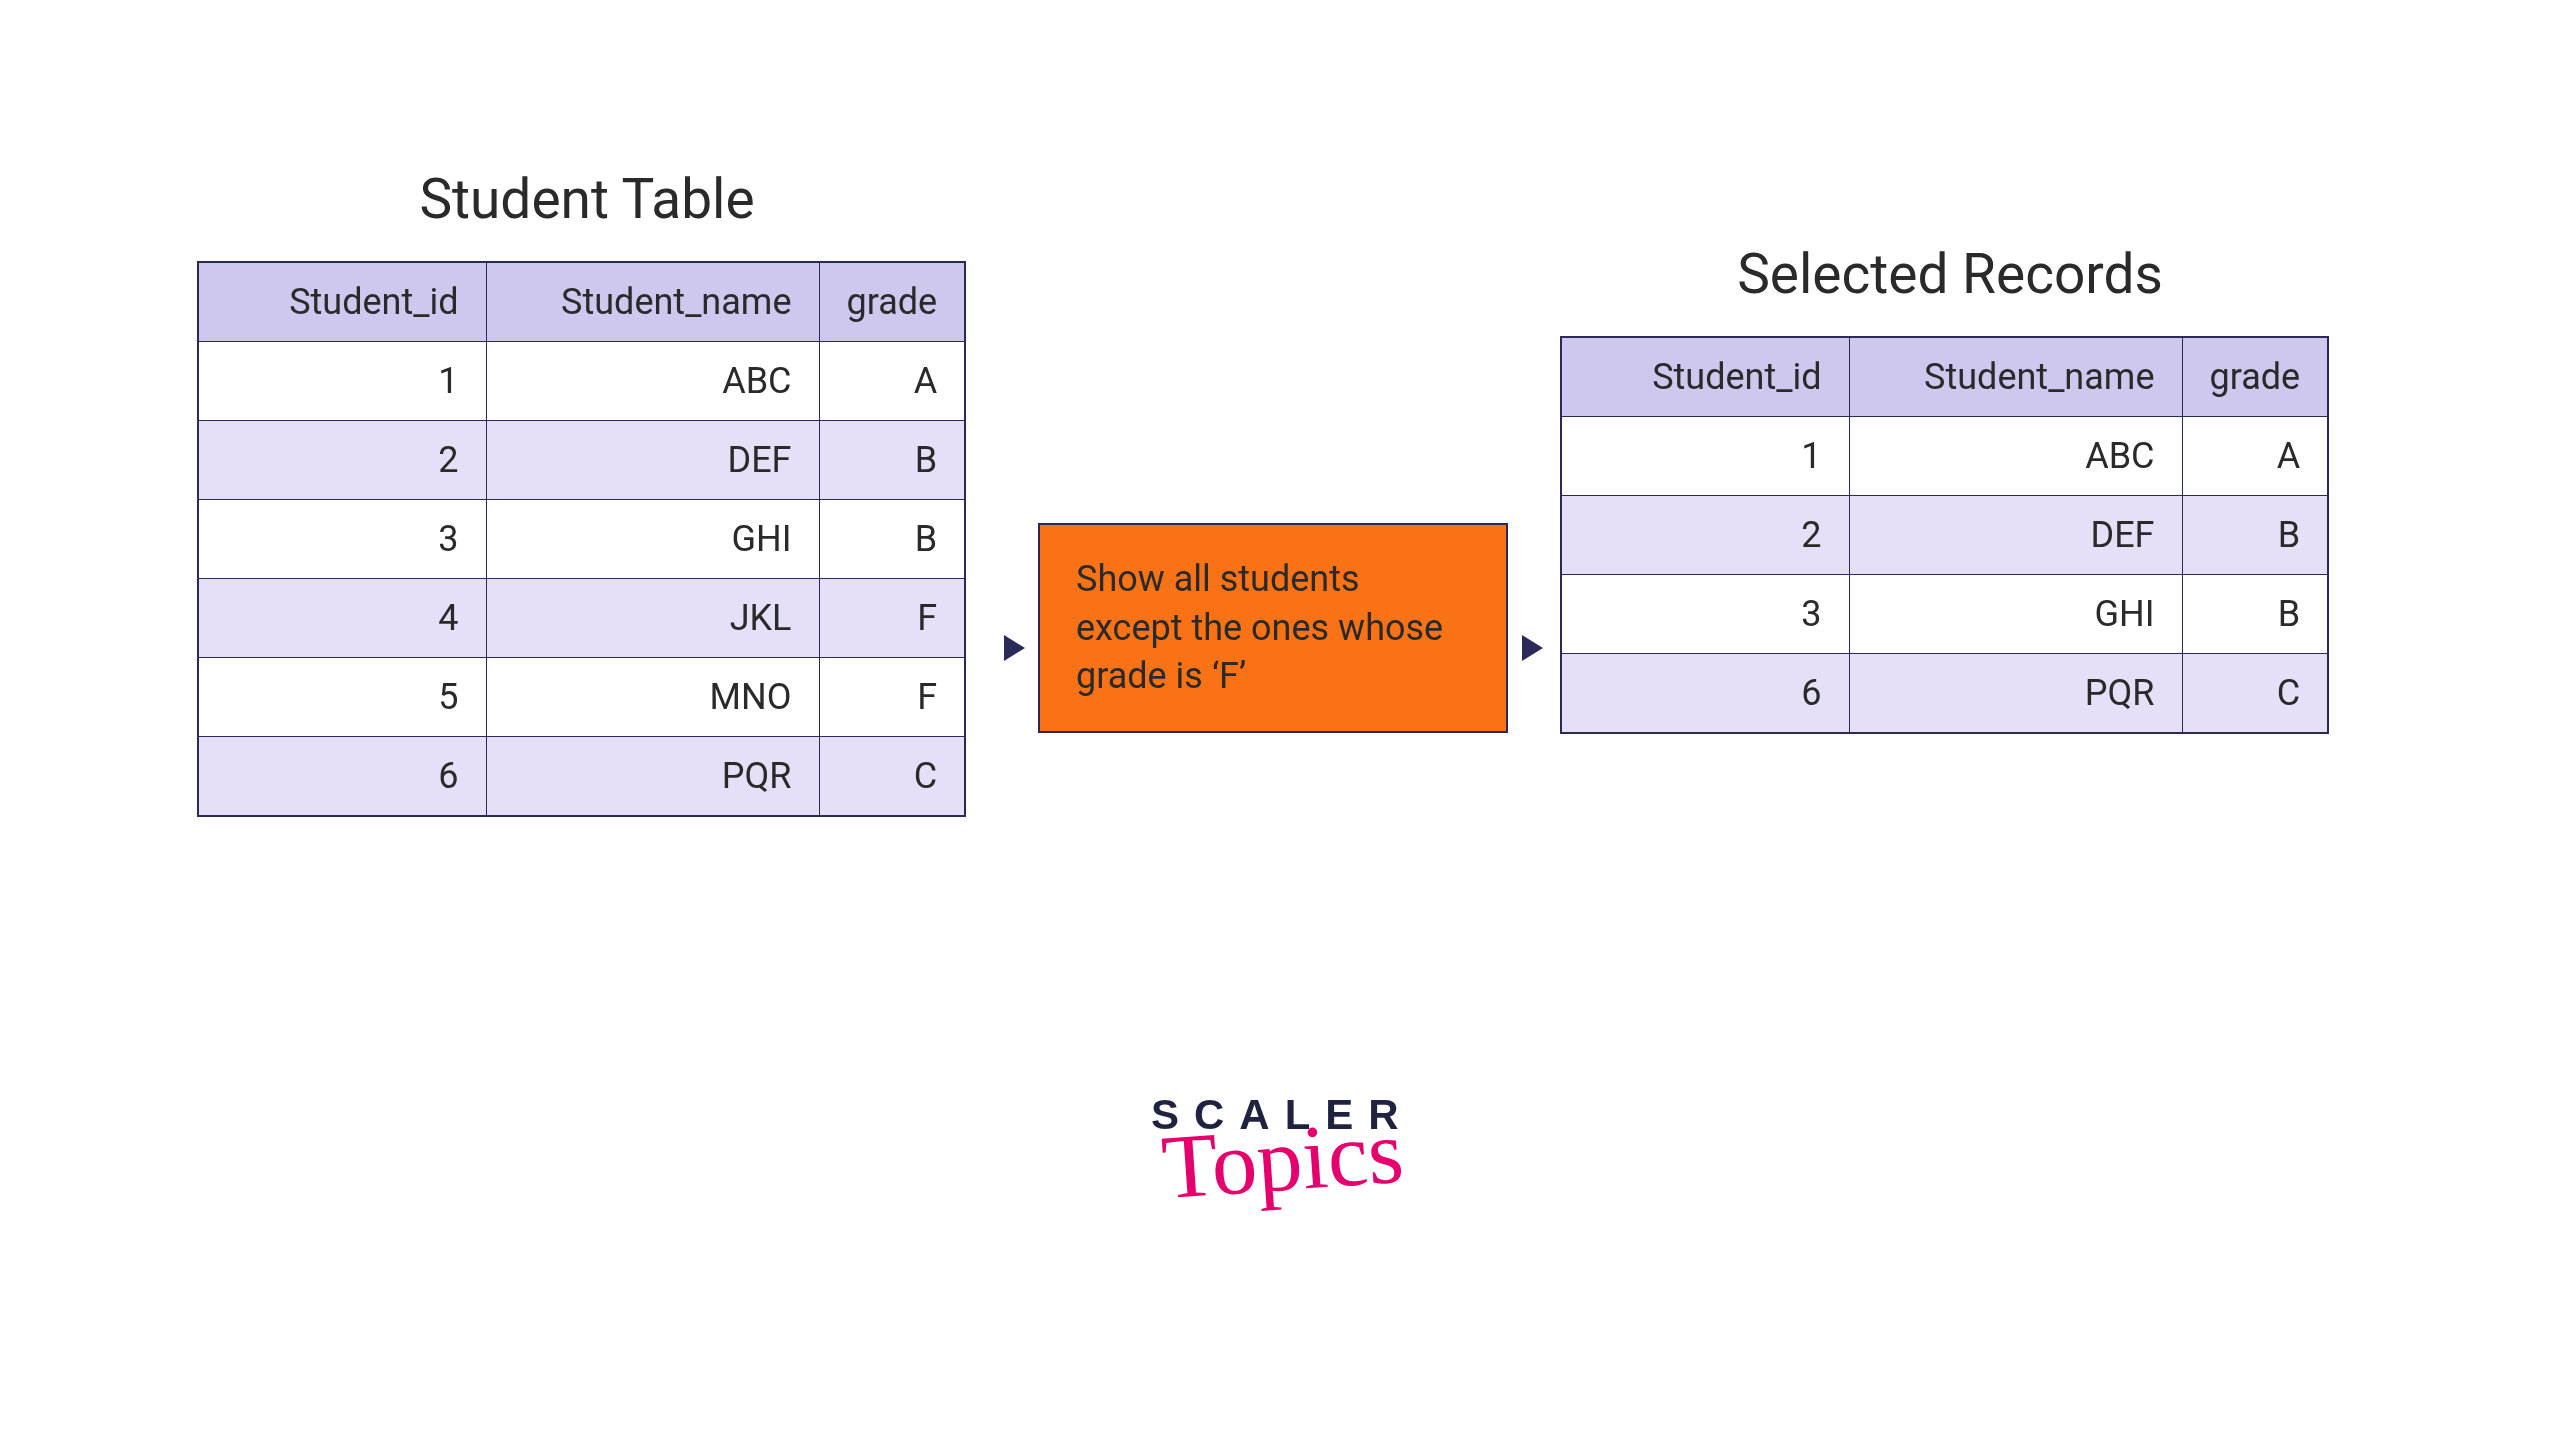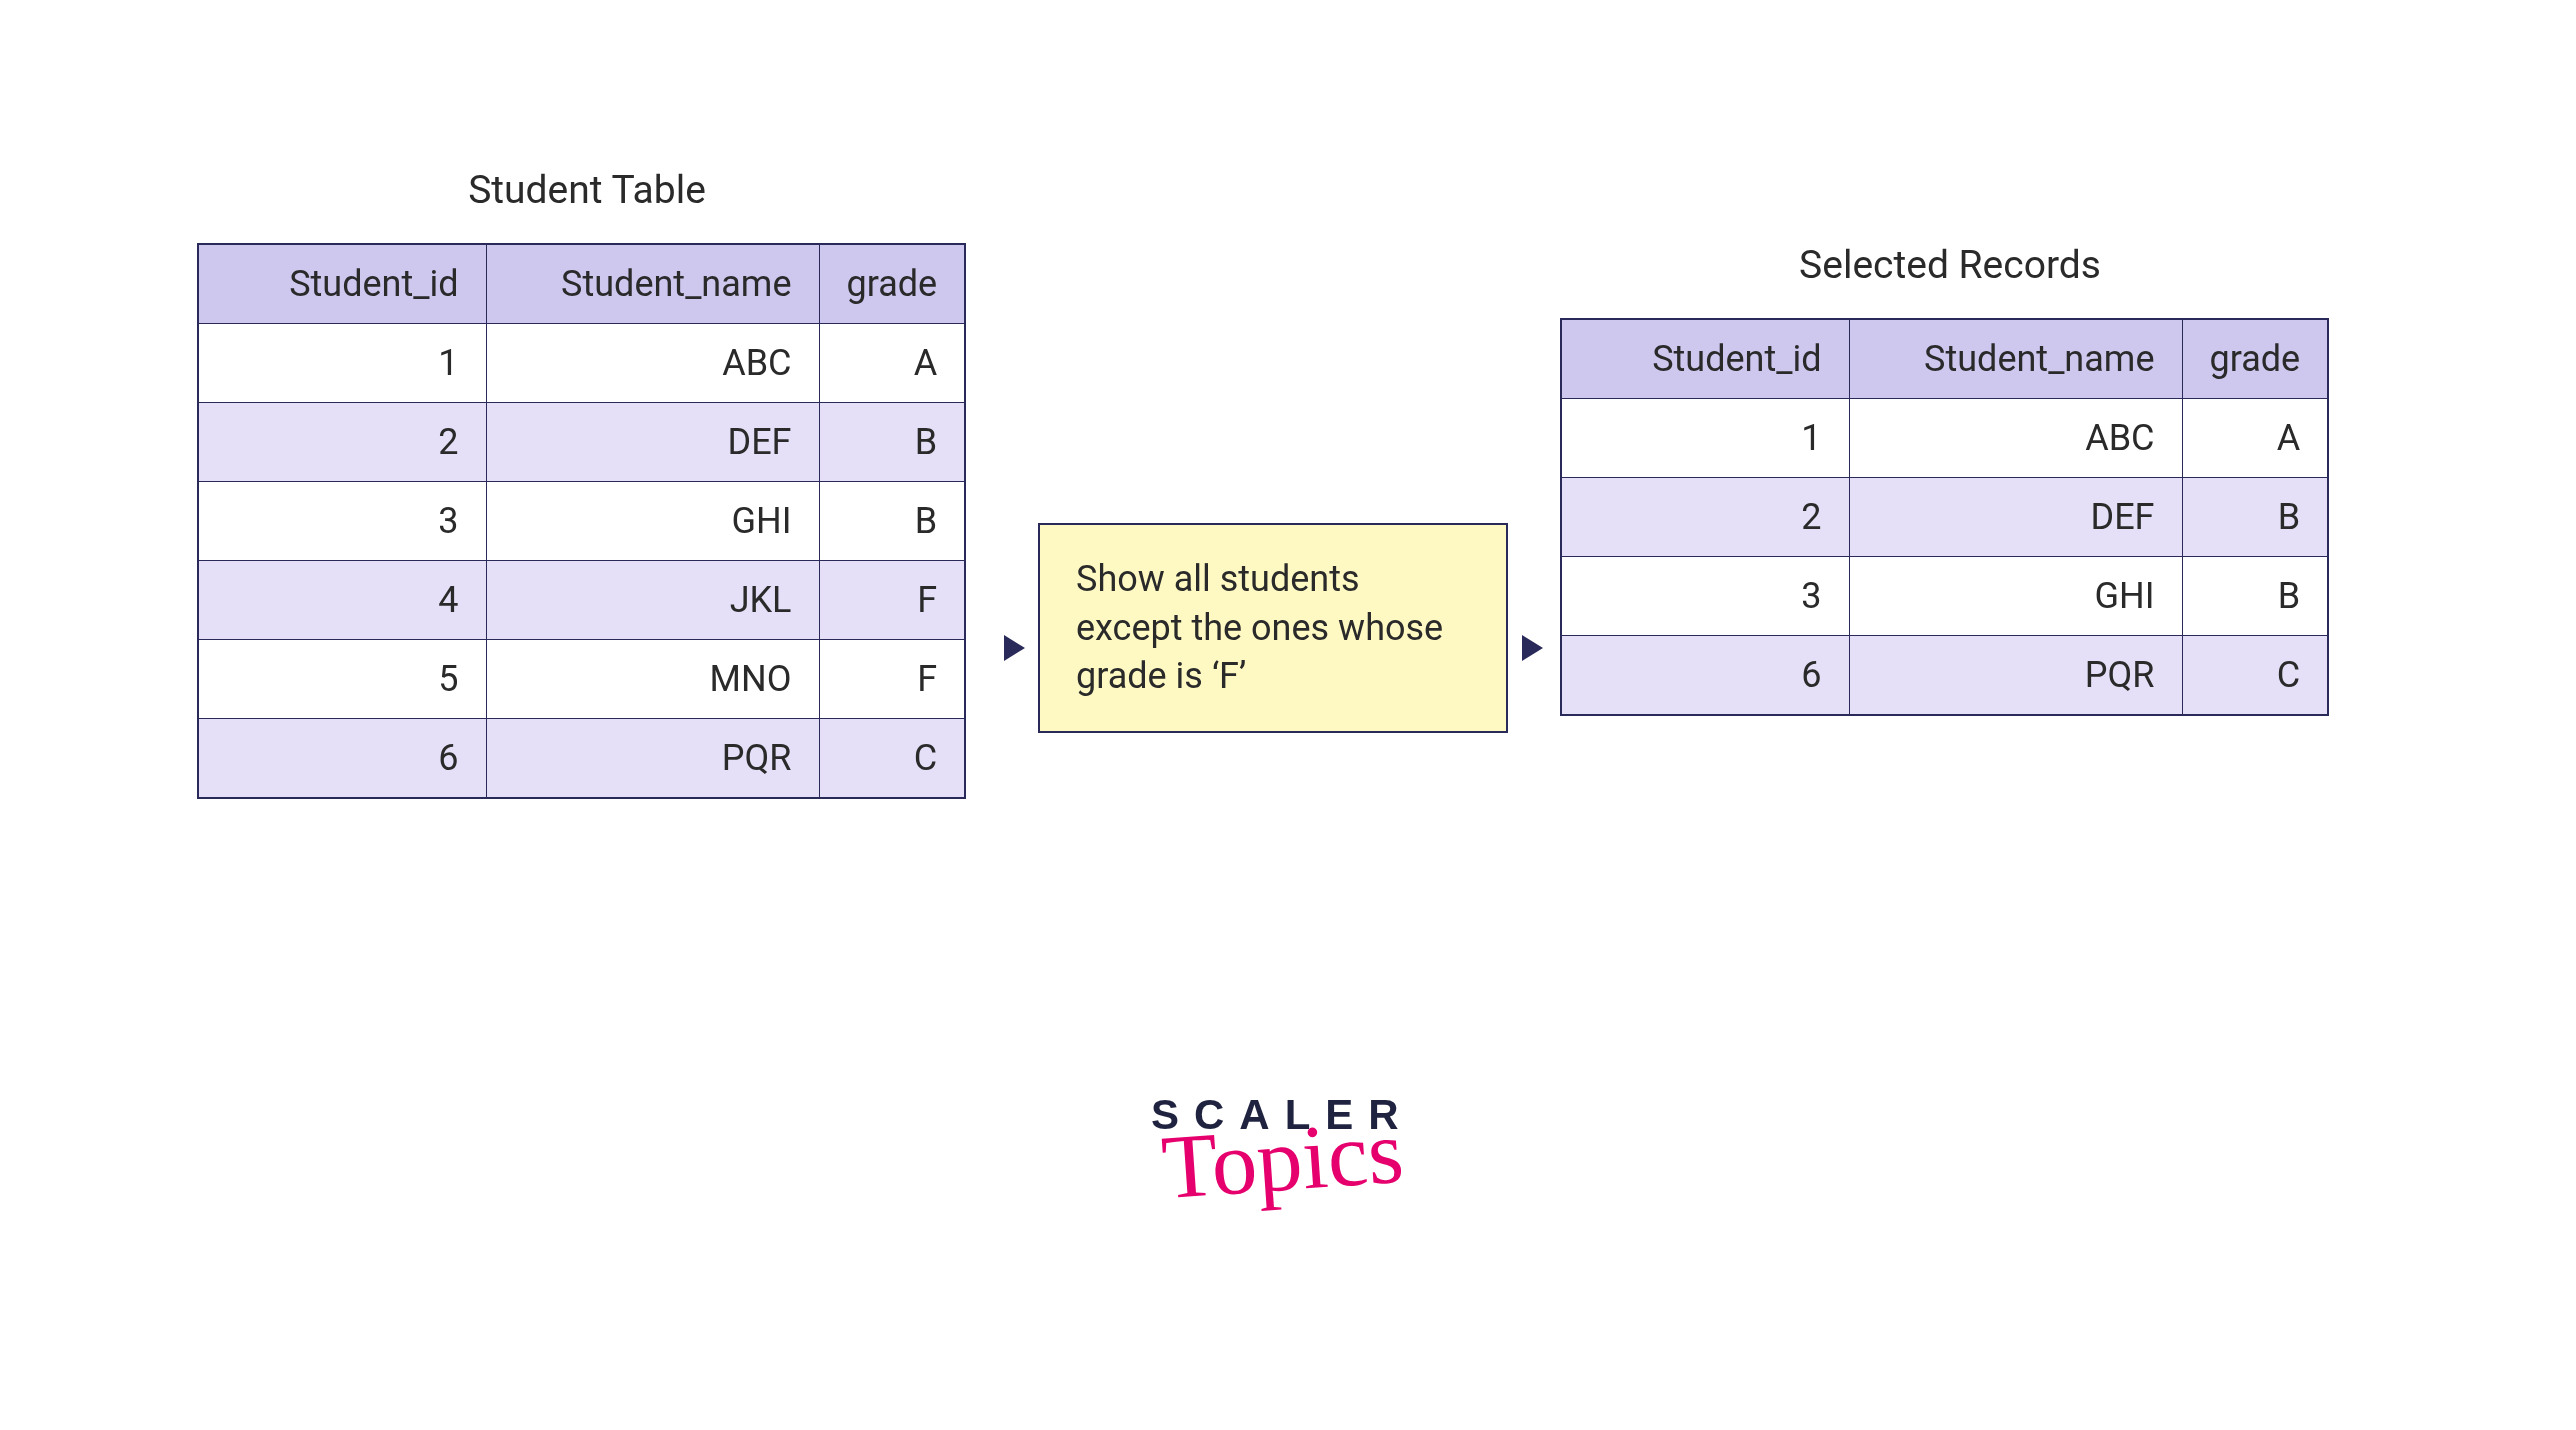--- a/index.html
+++ b/index.html
@@ -13,21 +13,21 @@
     height: 1430px;
     position: relative;
   }
   .canvas {
     position: absolute;
     top: 0; left: 0;
     width: 2576px; height: 1430px;
     transform-origin: top left;
   }
   .title {
-    font-size: 39px;
+    font-size: 55px;
     font-weight: 400;
     color: #2a2a2a;
     text-align: center;
     margin: 0 0 30px 0;
   }
   .tbl {
     border-collapse: collapse;
     border: 2.3px solid #2a2a5a;
   }
   .tbl th, .tbl td {
@@ -58,21 +58,21 @@
     position: absolute;
     left: 1560px;
     top: 242px;
     width: 780px;
   }
   .op-box {
     position: absolute;
     left: 1038px;
     top: 523px;
     width: 470px;
-    background: #fef9c3;
+    background: #f97316;
     border: 2.3px solid #2a2a5a;
     padding: 30px 36px;
     font-size: 36px;
     line-height: 1.35;
     color: #2a2a2a;
   }
   .arrow {
     position: absolute;
     width: 0; height: 0;
     border-top: 13.6px solid transparent;

